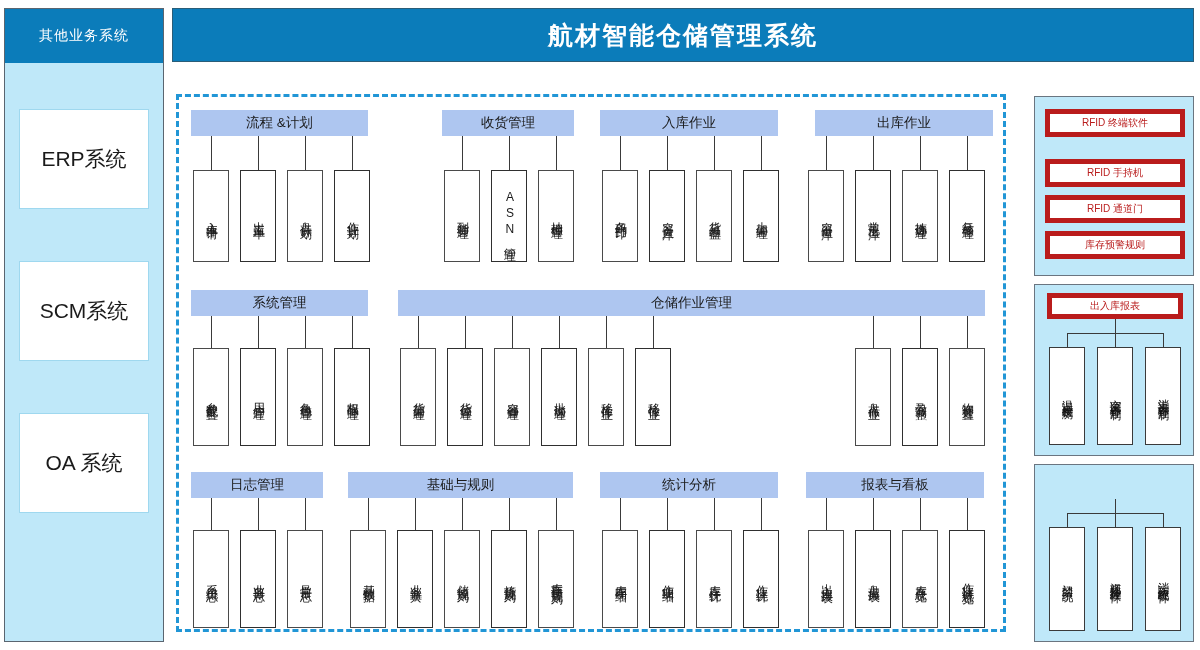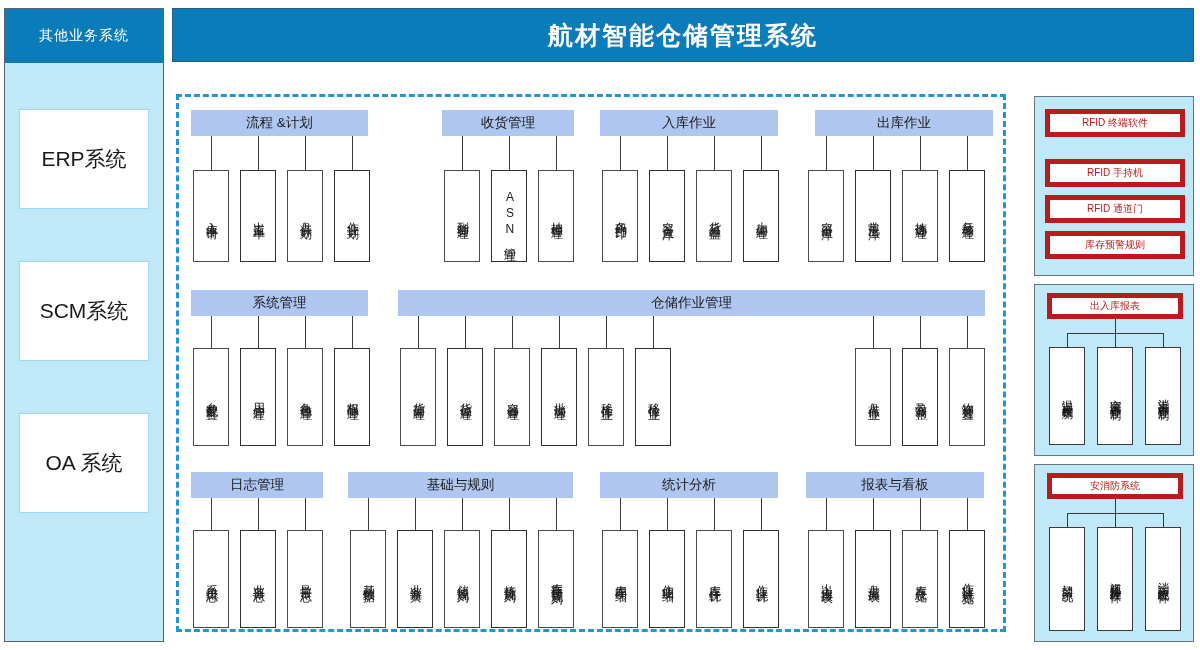--- a/index.html
+++ b/index.html
@@ -276,21 +276,20 @@
       <div class="rconn" style="left: 32px; top: 48px; width: 96px; height: 1px;"></div>
       <div class="rconn" style="left: 80px; top: 34px; width: 1px; height: 14px;"></div>
       <div class="rconn" style="left: 32px; top: 48px; width: 1px; height: 14px;"></div>
       <div class="rbox-v" style="left: 14px; top: 62px; width: 36px; height: 98px;">温湿度检测</div>
       <div class="rconn" style="left: 80px; top: 48px; width: 1px; height: 14px;"></div>
       <div class="rbox-v" style="left: 62px; top: 62px; width: 36px; height: 98px;">空调设备控制</div>
       <div class="rconn" style="left: 128px; top: 48px; width: 1px; height: 14px;"></div>
       <div class="rbox-v" style="left: 110px; top: 62px; width: 36px; height: 98px;">消毒设备控制</div>
     </div>
   <div class="rpanel rp3" id="rp2">
-      <div class="rbox" style="left: 12px; top: 8px; width: 136px; height: 26px;">安消防系统</div>
       <div class="rconn" style="left: 32px; top: 48px; width: 96px; height: 1px;"></div>
       <div class="rconn" style="left: 80px; top: 34px; width: 1px; height: 14px;"></div>
       <div class="rconn" style="left: 32px; top: 48px; width: 1px; height: 14px;"></div>
       <div class="rbox-v" style="left: 14px; top: 62px; width: 36px; height: 104px;">门禁系统</div>
       <div class="rconn" style="left: 80px; top: 48px; width: 1px; height: 14px;"></div>
       <div class="rbox-v" style="left: 62px; top: 62px; width: 36px; height: 104px;">视频监控软件</div>
       <div class="rconn" style="left: 128px; top: 48px; width: 1px; height: 14px;"></div>
       <div class="rbox-v" style="left: 110px; top: 62px; width: 36px; height: 104px;">消防系统软件</div>
     </div>
 

